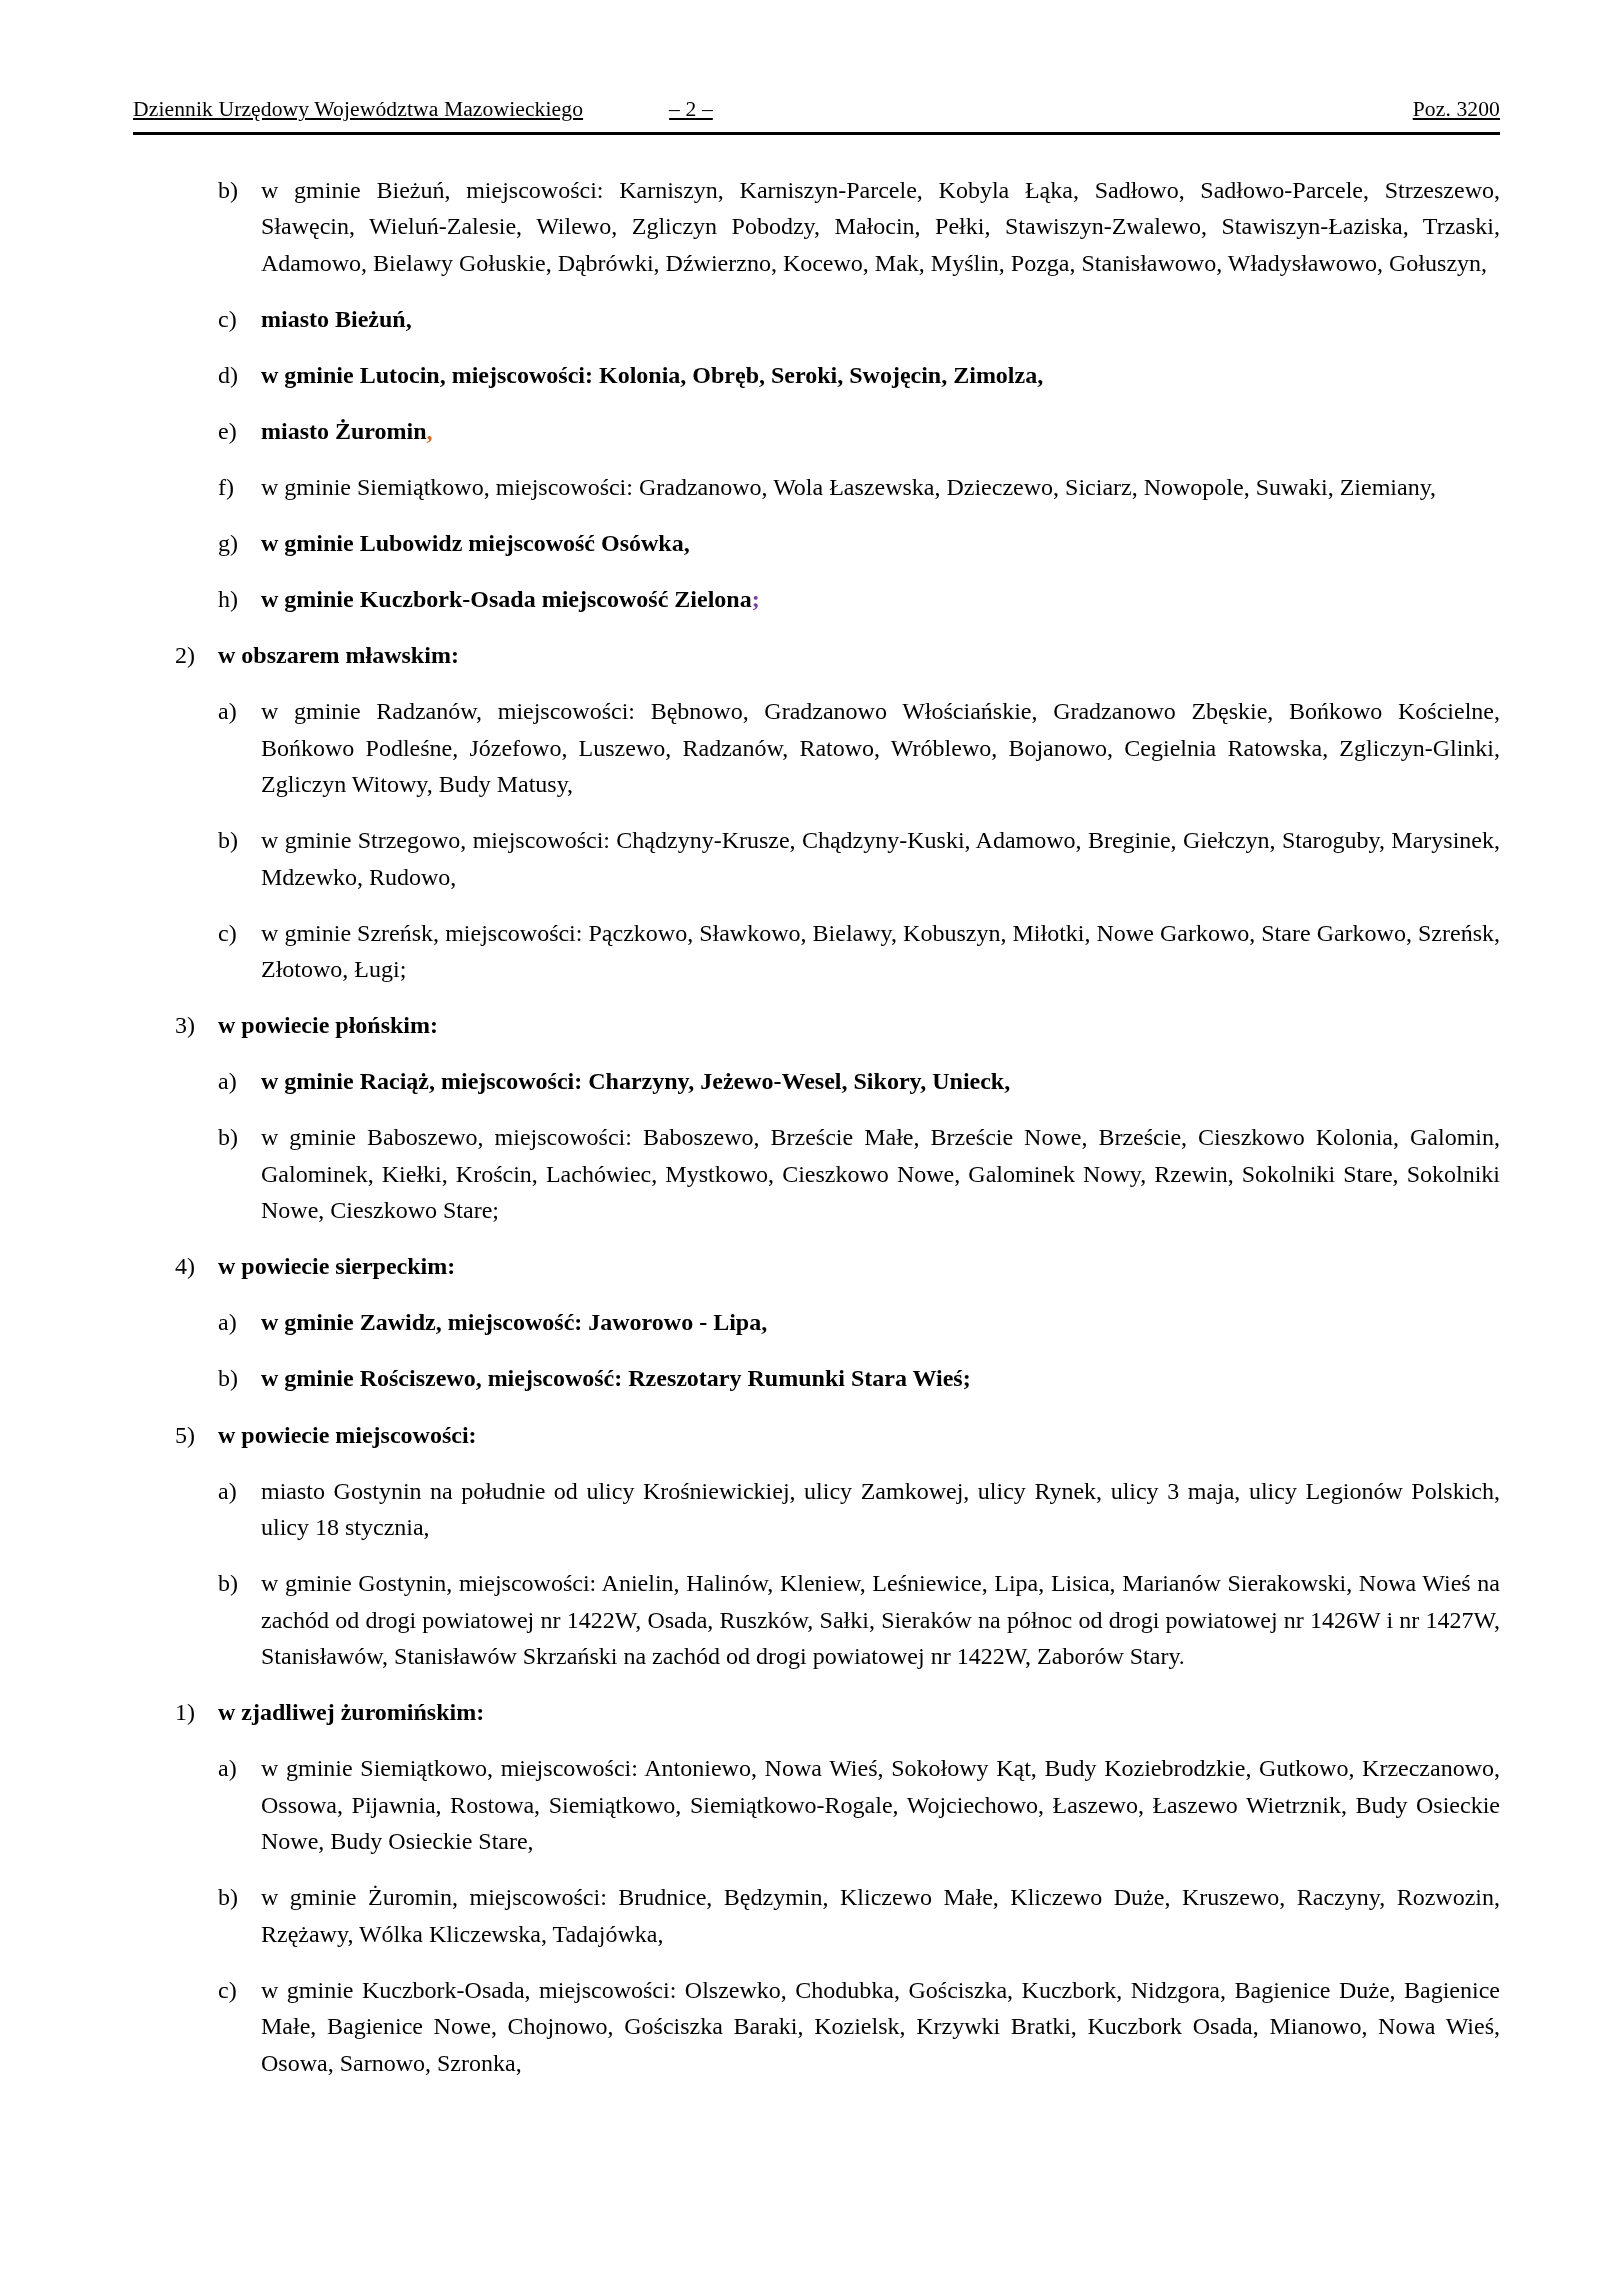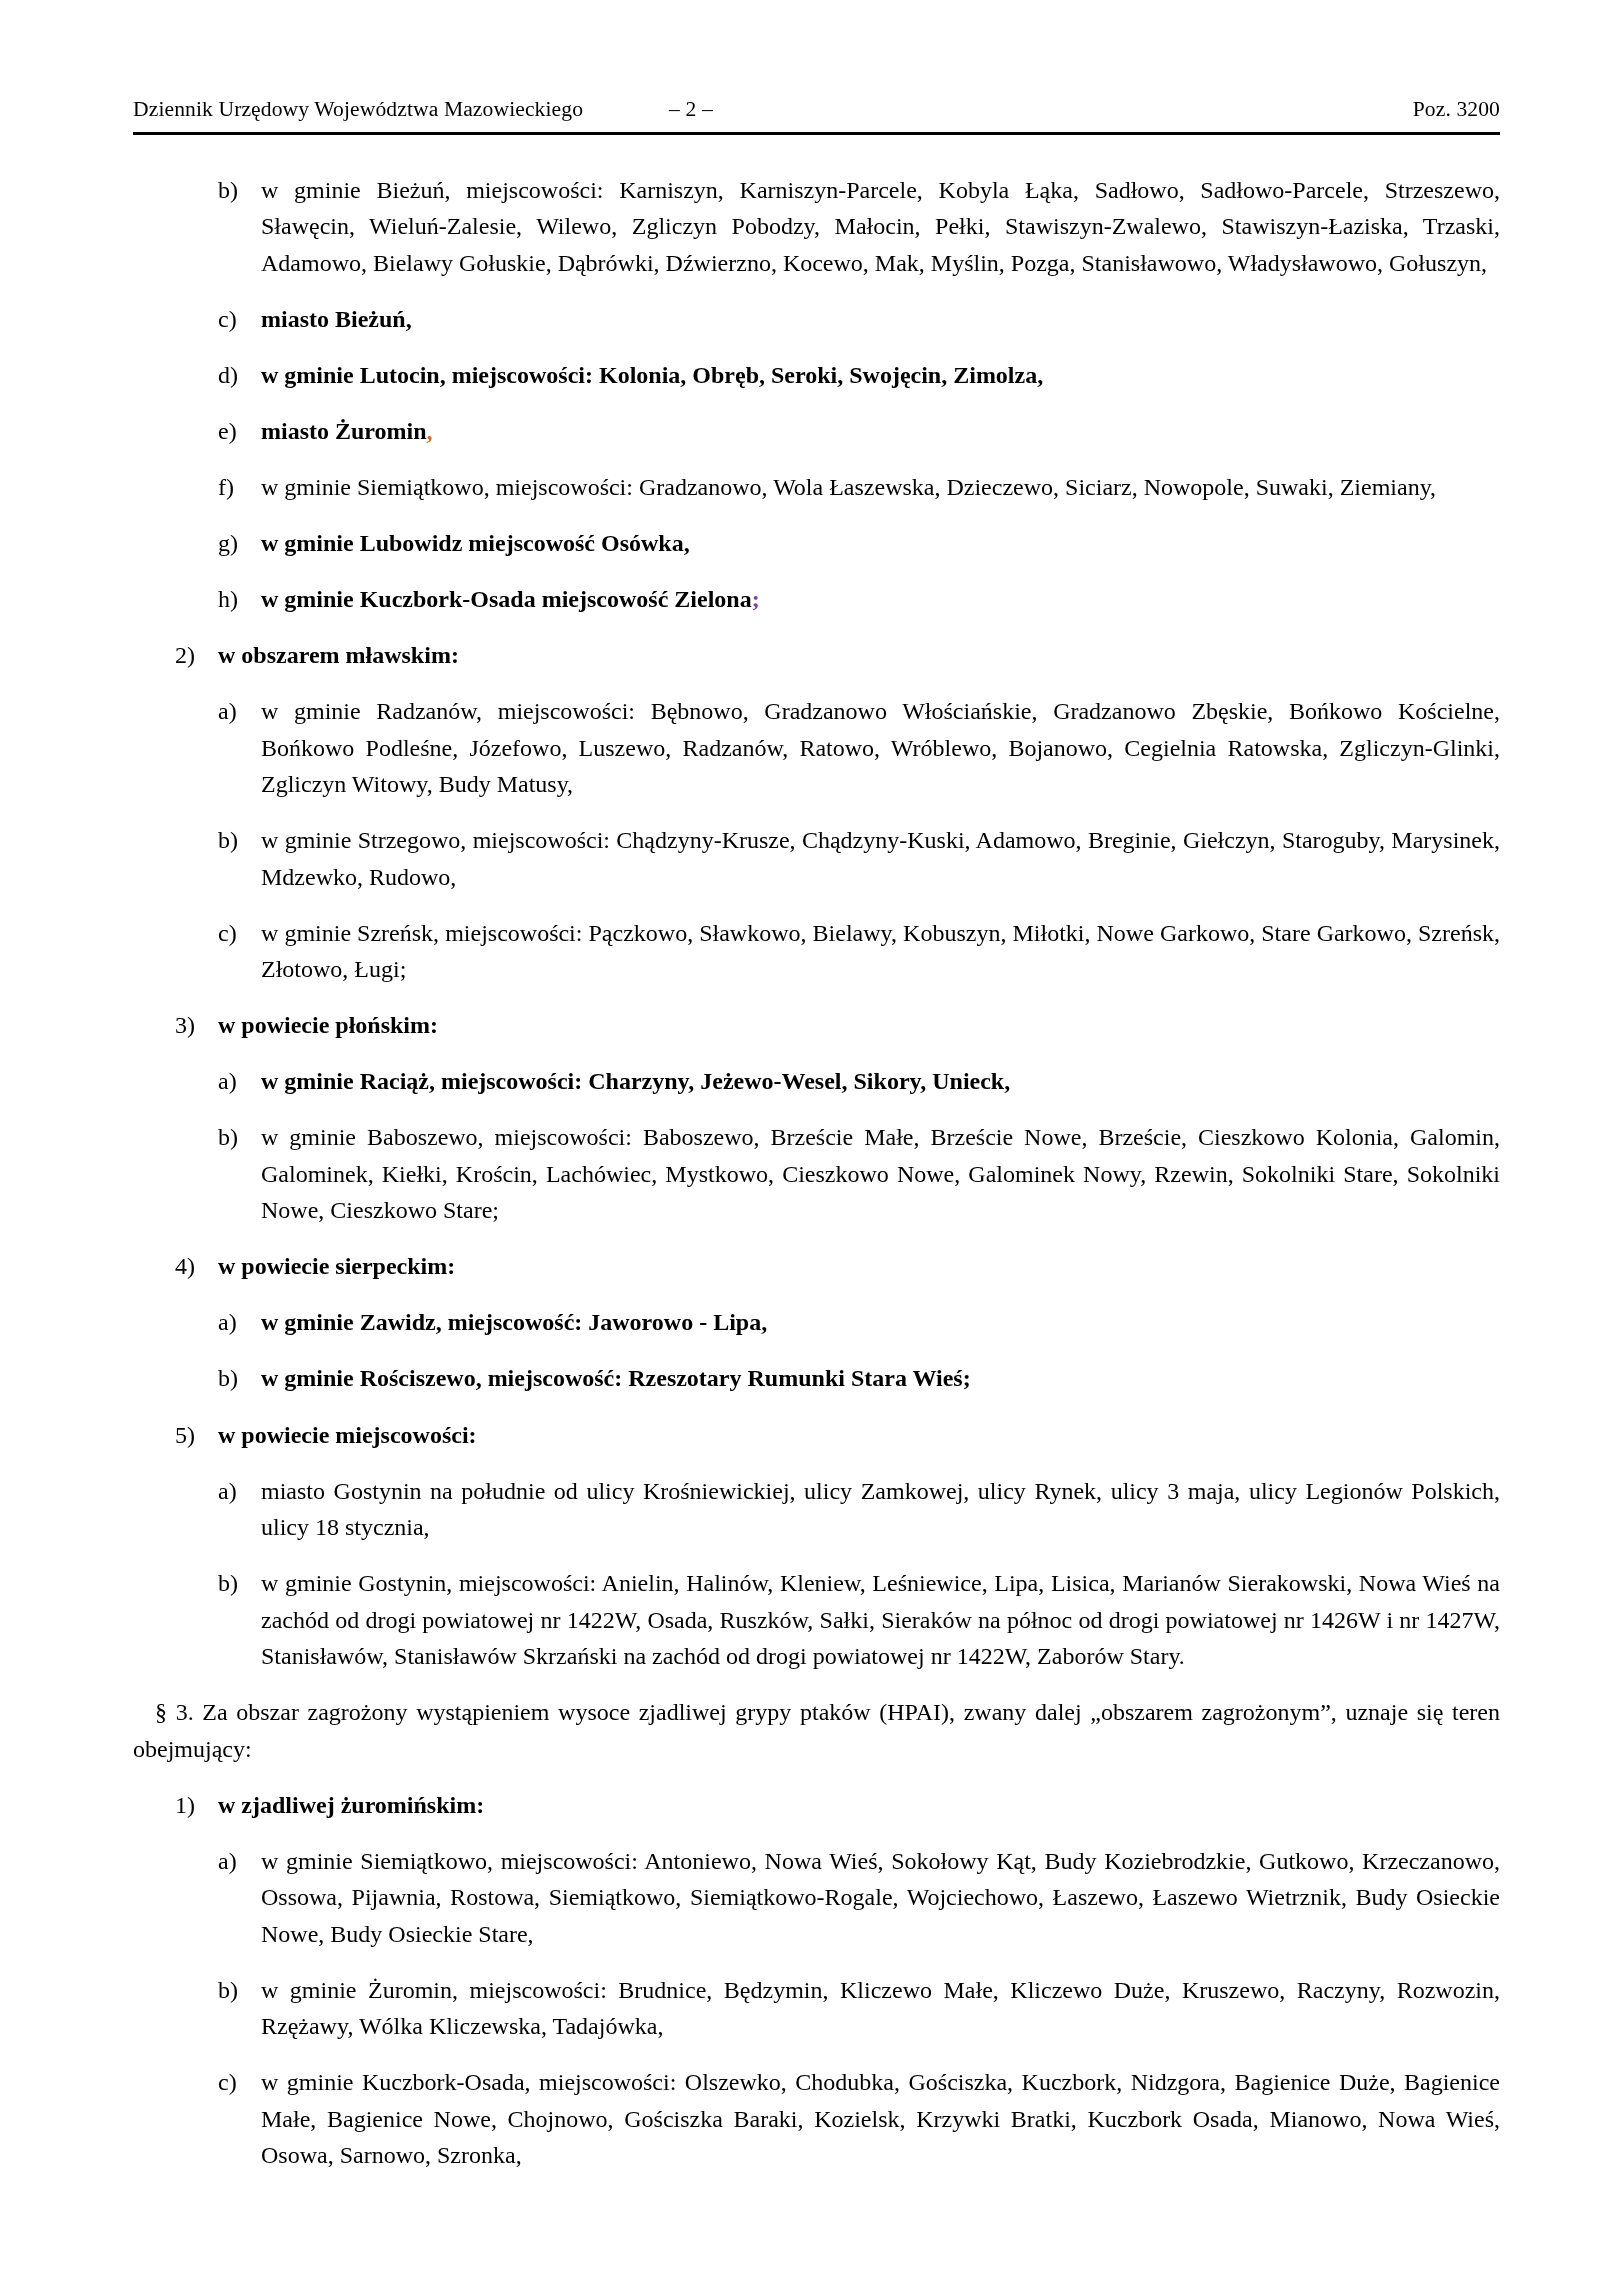--- a/index.html
+++ b/index.html
@@ -27,20 +27,21 @@
     width: 1367px;
   }
 
   
   .page-header {
     display: flex;
     align-items: flex-start;
     font-size: 21.6px;
     line-height: 1.2;
     letter-spacing: 0.1px;
+    text-decoration: underline;
   }
   .hdr-left { white-space: nowrap; }
   .hdr-center {
     flex: 0 0 auto;
     margin-left: 86px;
     white-space: nowrap;
   }
   .hdr-right {
     margin-left: auto;
     white-space: nowrap;
@@ -190,21 +191,20 @@
           <div class="item lvl2">
             <span class="marker">a)</span>
             <span class="itxt">miasto Gostynin na południe od ulicy Krośniewickiej, ulicy Zamkowej, ulicy Rynek, ulicy 3 maja, ulicy Legionów Polskich, ulicy 18 stycznia,</span>
           </div>
           <div class="item lvl2">
             <span class="marker">b)</span>
             <span class="itxt">w gminie Gostynin, miejscowości: Anielin, Halinów, Kleniew, Leśniewice, Lipa, Lisica, Marianów Sierakowski, Nowa Wieś na zachód od drogi powiatowej nr 1422W, Osada, Ruszków, Sałki, Sieraków na północ od drogi powiatowej nr 1426W i nr 1427W, Stanisławów, Stanisławów Skrzański na zachód od drogi powiatowej nr 1422W, Zaborów Stary.</span>
           </div>
         </div>
 
-      <div class="para">§ 3. Za obszar zagrożony wystąpieniem wysoce zjadliwej grypy ptaków (HPAI), zwany dalej „obszarem zagrożonym”, uznaje się teren obejmujący:</div>
 
       <div id="body-bottom">
           <div class="item lvl1 single">
             <span class="marker">1)</span>
             <span class="itxt">w zjadliwej żuromińskim:</span>
           </div>
           <div class="item lvl2">
             <span class="marker">a)</span>
             <span class="itxt">w gminie Siemiątkowo, miejscowości: Antoniewo, Nowa Wieś, Sokołowy Kąt, Budy Koziebrodzkie, Gutkowo, Krzeczanowo, Ossowa, Pijawnia, Rostowa, Siemiątkowo, Siemiątkowo-Rogale, Wojciechowo, Łaszewo, Łaszewo Wietrznik, Budy Osieckie Nowe, Budy Osieckie Stare,</span>
           </div>

